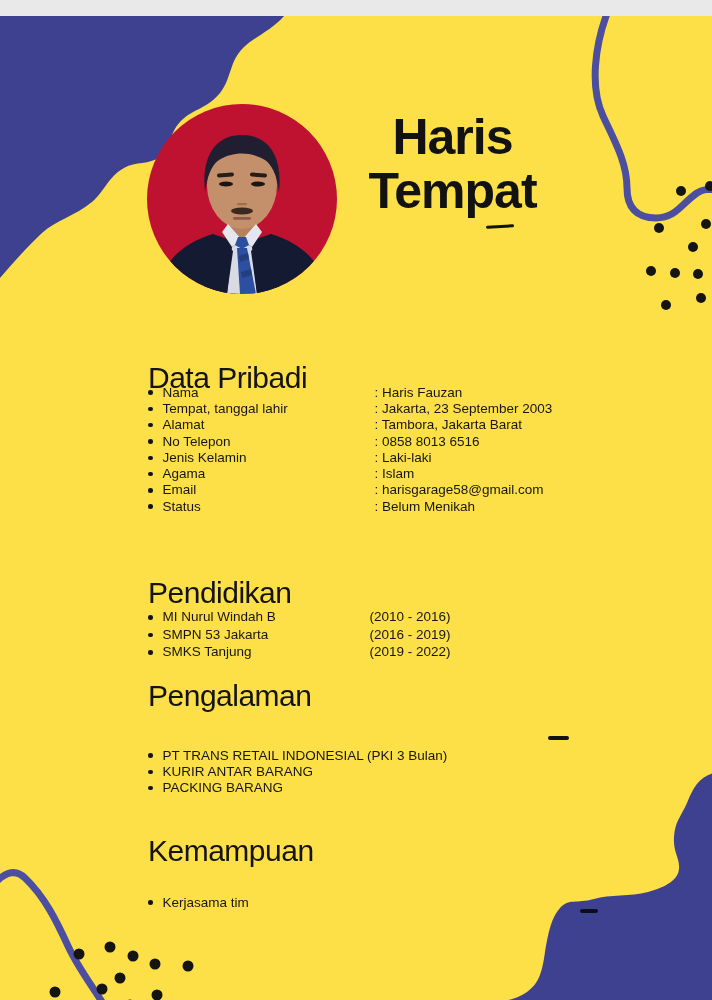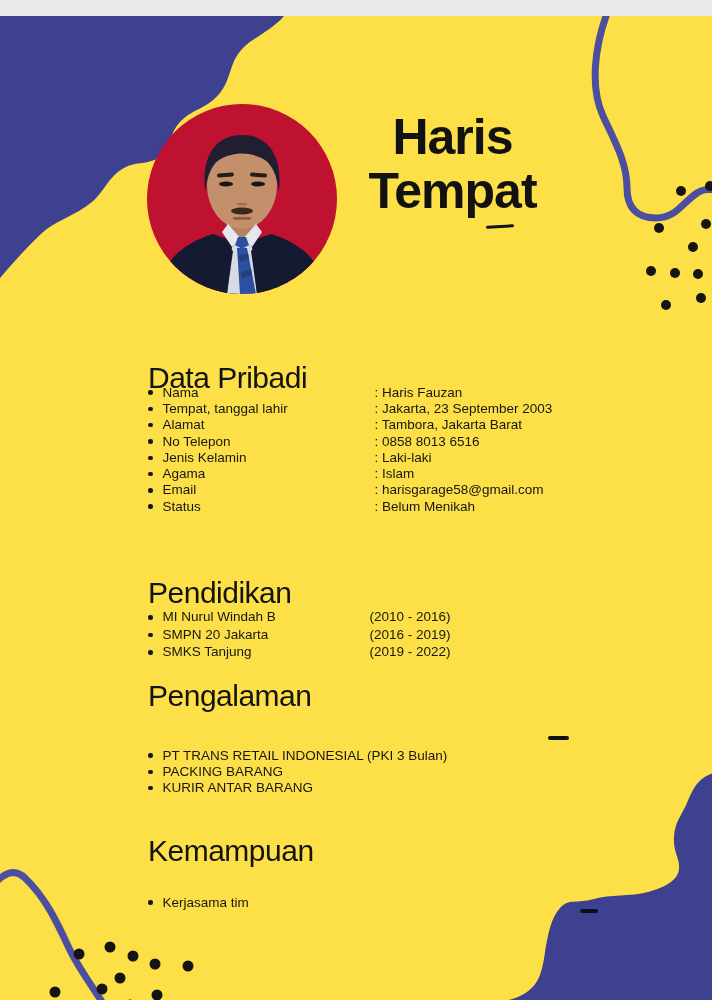--- a/index.html
+++ b/index.html
@@ -214,43 +214,43 @@
 
   <h2 class="sec-title" id="t-pend">Pendidikan</h2>
   <div class="rows" id="rows-pend">
     <div class="row">
         <span class="bullet"></span>
         <span class="lbl">MI Nurul Windah B</span>
         <span class="val">(2010 - 2016)</span>
       </div>
     <div class="row">
         <span class="bullet"></span>
-        <span class="lbl">SMPN 20 Jakarta</span>
+        <span class="lbl">SMPN 53 Jakarta</span>
         <span class="val">(2016 - 2019)</span>
       </div>
     <div class="row">
         <span class="bullet"></span>
         <span class="lbl">SMKS Tanjung</span>
         <span class="val">(2019 - 2022)</span>
       </div>
   </div>
 
   <h2 class="sec-title" id="t-peng">Pengalaman</h2>
   <div class="rows" id="rows-peng">
     <div class="row">
         <span class="bullet"></span>
         <span>PT TRANS RETAIL INDONESIAL (PKI 3 Bulan)</span>
       </div>
     <div class="row">
         <span class="bullet"></span>
+        <span>KURIR ANTAR BARANG</span>
+      </div>
+    <div class="row">
+        <span class="bullet"></span>
         <span>PACKING BARANG</span>
-      </div>
-    <div class="row">
-        <span class="bullet"></span>
-        <span>KURIR ANTAR BARANG</span>
       </div>
   </div>
 
   <h2 class="sec-title" id="t-kem">Kemampuan</h2>
   <div class="rows" id="rows-kem">
     <div class="row">
         <span class="bullet"></span>
         <span>Kerjasama tim</span>
       </div>
   </div>

